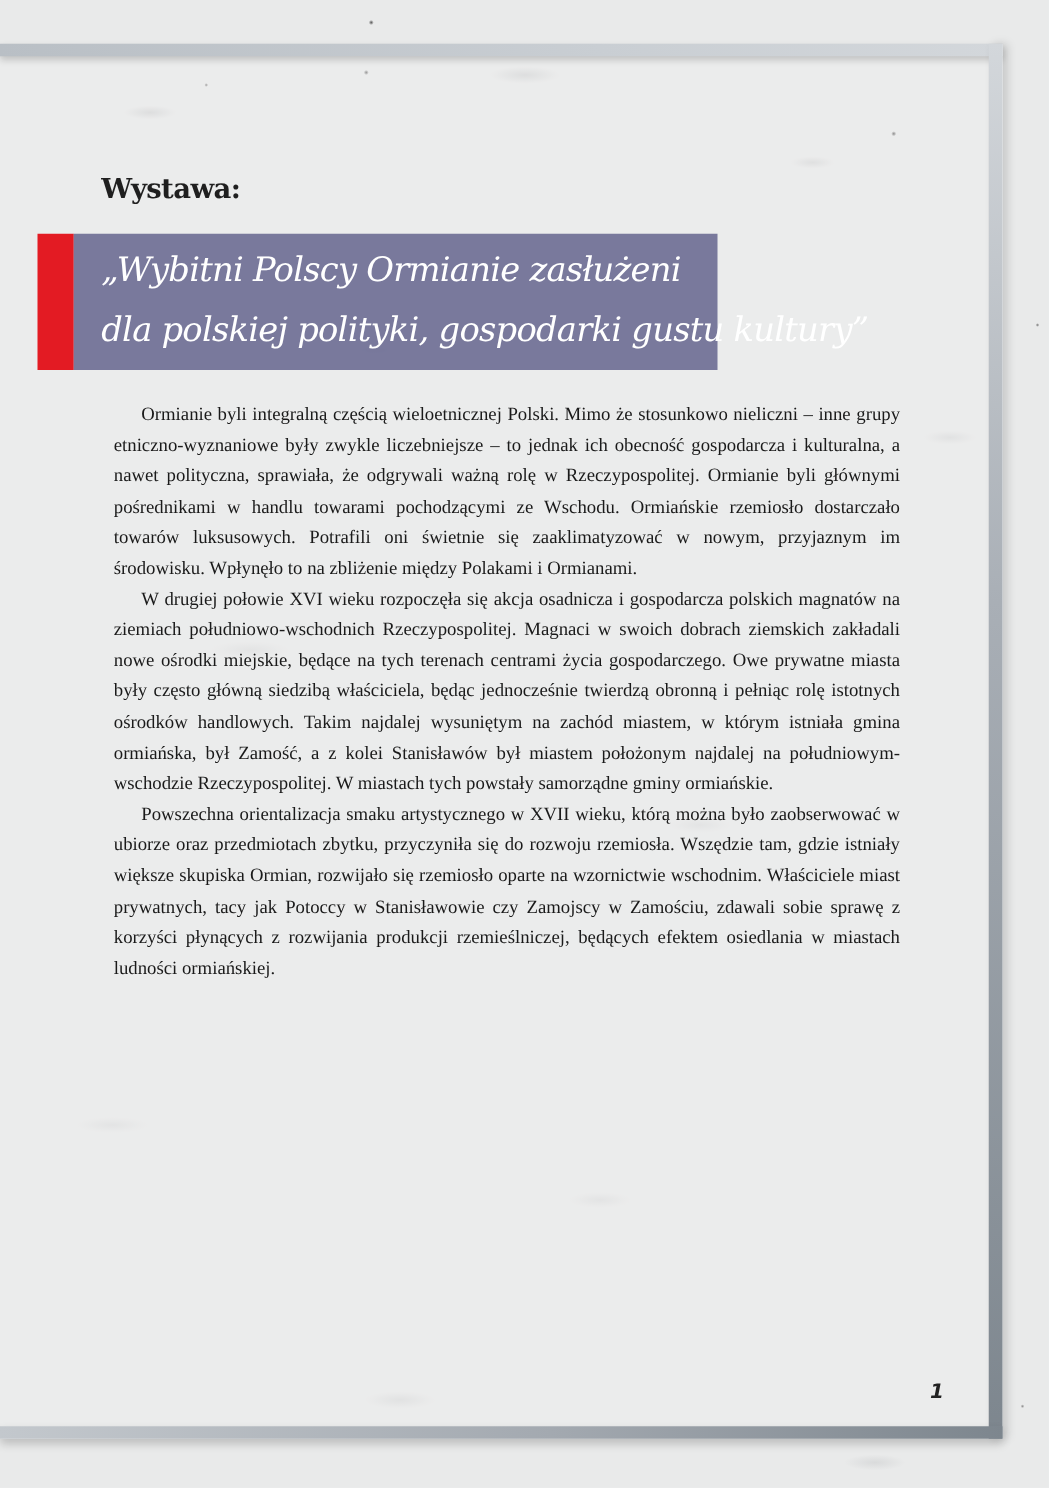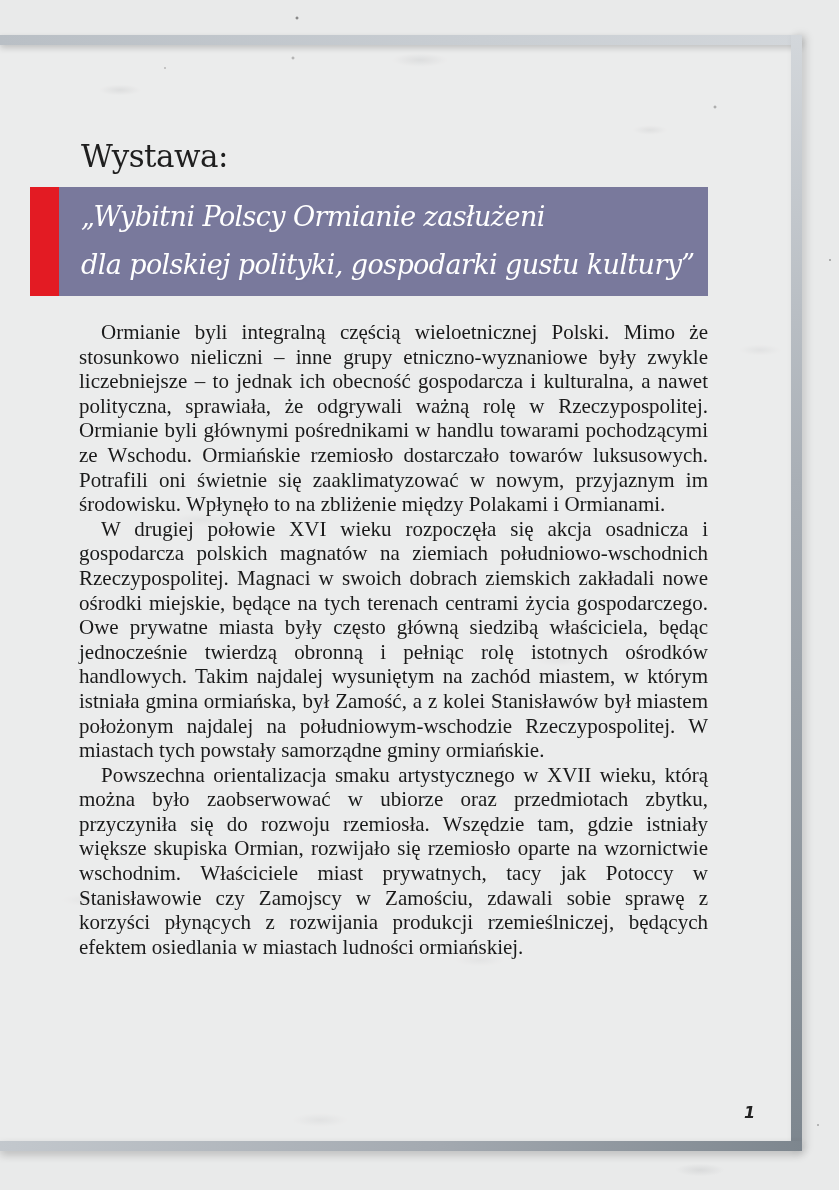--- a/index.html
+++ b/index.html
@@ -42,42 +42,42 @@
       background: linear-gradient(to right, #c3c8cd, #a3a9b0 55%, #7d868e);
       box-shadow: 0 4px 8px rgba(0,0,0,.2);
     }
     .inner-panel {
       position: absolute; left: 0; top: 45px; width: 791px; height: 1096px;
       background: rgba(240,240,240,.35);
     }
 
     .eyebrow {
       position: absolute; left: 81px; top: 138px;
-      font-family: "DejaVu Serif", serif; font-size: 31px; color: #1f1f1f;
-      letter-spacing: -0.5px; font-weight: normal;
+      font-family: "DejaVu Serif", serif; font-size: 22px; color: #1f1f1f;
+      letter-spacing: -0.5px; font-weight: bold;
     }
 
     .banner-accent {
       position: absolute; left: 30px; top: 187px; width: 29px; height: 109px;
       background: #e31b23;
     }
     .banner {
-      position: absolute; left: 59px; top: 187px; width: 649px; height: 109px;
+      position: absolute; left: 59px; top: 187px; width: 515px; height: 109px;
       background: rgba(112,112,150,.93);
       box-sizing: border-box; padding: 6px 0 0 22px;
     }
     .banner-line {
       font-family: "DejaVu Serif", serif; font-size: 27px; color: #ffffff;
       line-height: 48px; white-space: nowrap; letter-spacing: -0.6px;
       font-style: italic; font-weight: normal;
     }
 
     .body-text {
-      position: absolute; left: 79px; top: 320px; width: 629px;
-      font-family: "Liberation Serif", serif; font-size: 21px; line-height: 24.6px;
+      position: absolute; left: 91px; top: 320px; width: 629px;
+      font-family: "Liberation Serif", serif; font-size: 15px; line-height: 24.6px;
       color: #1a1a1a; text-align: justify;
     }
     .body-text p { margin: 0; text-indent: 22px; hyphens: manual; }
 
     .page-number {
       position: absolute; left: 744px; top: 1103px;
       font-family: "DejaVu Sans", sans-serif; font-size: 16px; font-style: italic;
       font-weight: bold; color: #222;
     }
   </style>

